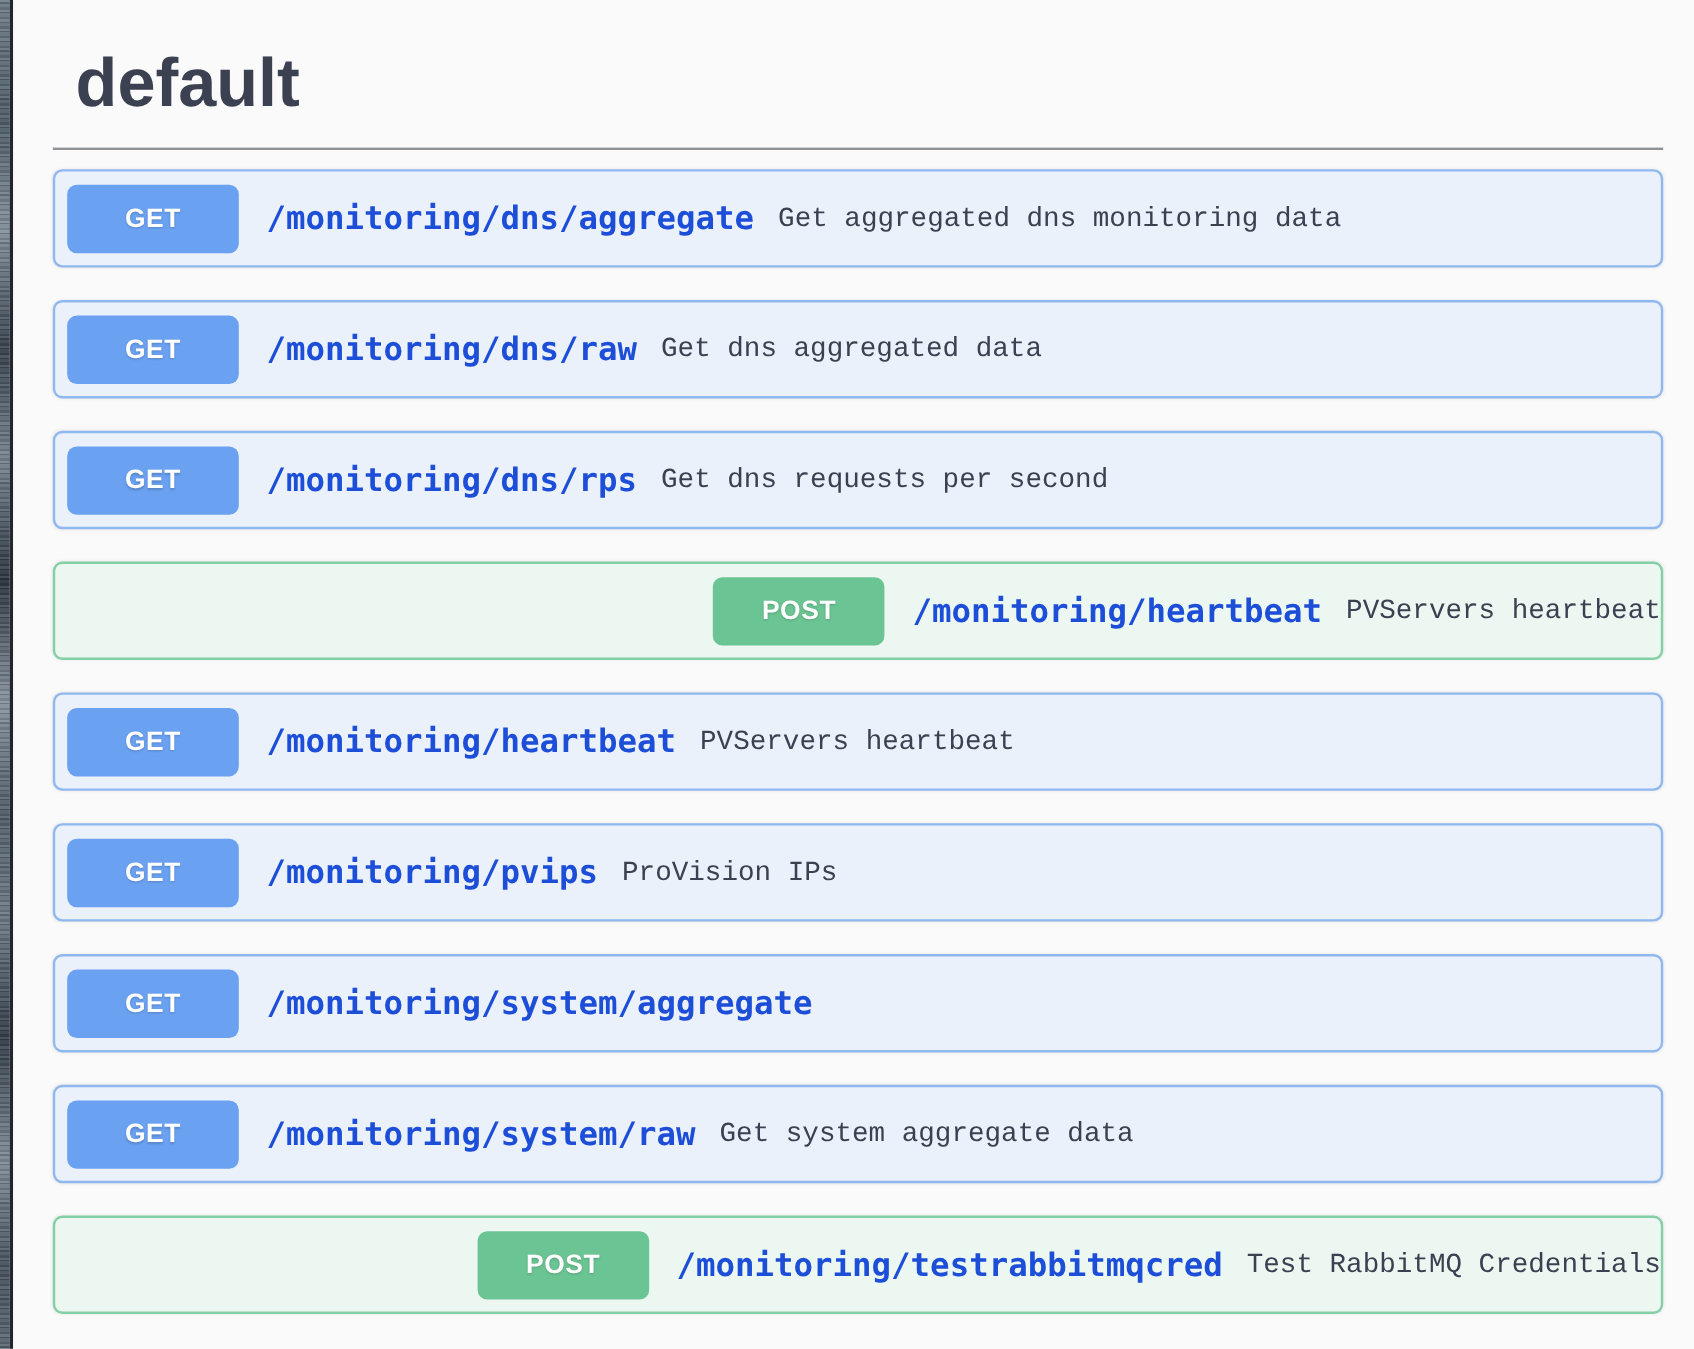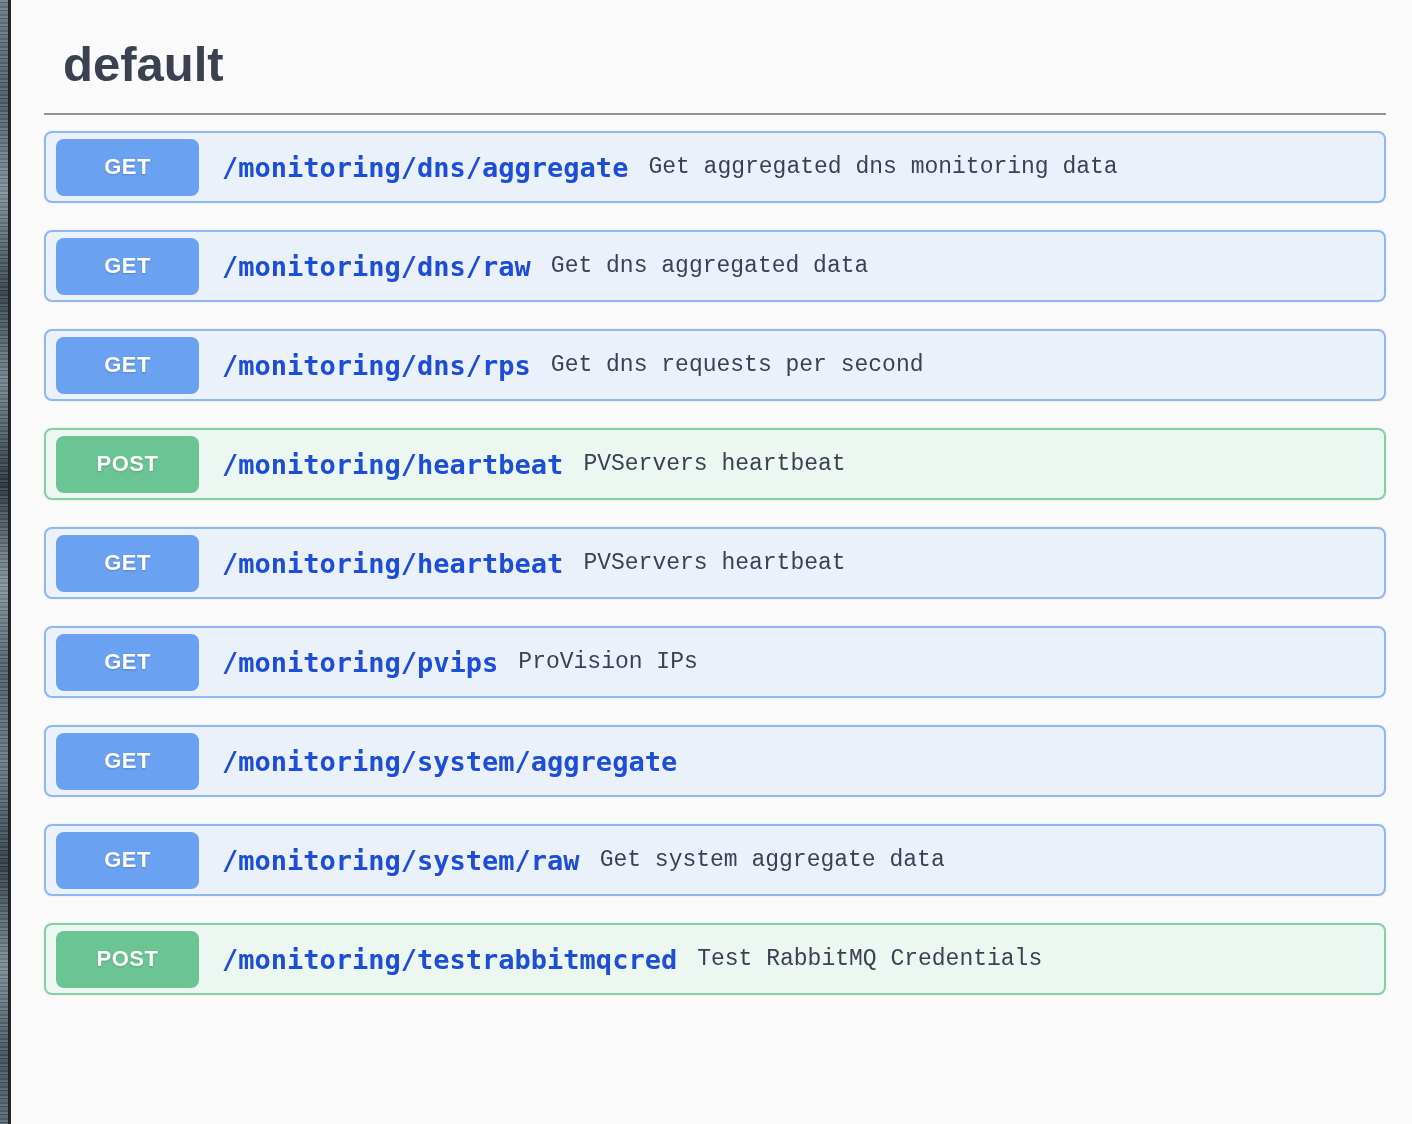--- a/index.html
+++ b/index.html
@@ -25,46 +25,46 @@
     position: absolute; left: 8px; top: 0; width: 3px; height: 1124px;
     background: #23272d;
   }
   .content {
     position: absolute; left: 11px; top: 0; right: 0; bottom: 0;
     background: #fafafa;
     padding: 0 0 0 0;
   }
   .section-title {
     margin: 36px 0 0 52px;
-    font-size: 49px;
+    font-size: 57px;
     font-weight: bold;
     color: #3b4151;
     letter-spacing: 0px;
   }
   .divider {
     margin: 21px 26px 0 33px;
     height: 2px;
     background: #8f9296;
   }
   .opblock-list {
     margin: 16px 26px 0 33px;
   }
   .opblock {
     display: flex;
     align-items: center;
-    height: 72px;
+    height: 82px;
     margin-bottom: 27px;
     border-radius: 8px;
     border: 2px solid;
     padding-left: 10px;
     box-shadow: 0 0 3px rgba(0,0,0,0.08);
     cursor: pointer;
   }
   .opblock.get  { background: #ebf1fb; border-color: #8fb8ef; }
-  .opblock.post { background: #edf7f1; border-color: #84cfa5; }
+  .opblock.post { background: #edf7f1; border-color: #84cfa5; justify-content: flex-end; }
   .method-badge {
     min-width: 143px;
     height: 57px;
     border-radius: 8px;
     display: flex; align-items: center; justify-content: center;
     color: #ffffff;
     font-weight: bold;
     font-size: 22px;
     letter-spacing: 0.5px;
     text-shadow: 0 1px 2px rgba(0,0,0,0.18);

